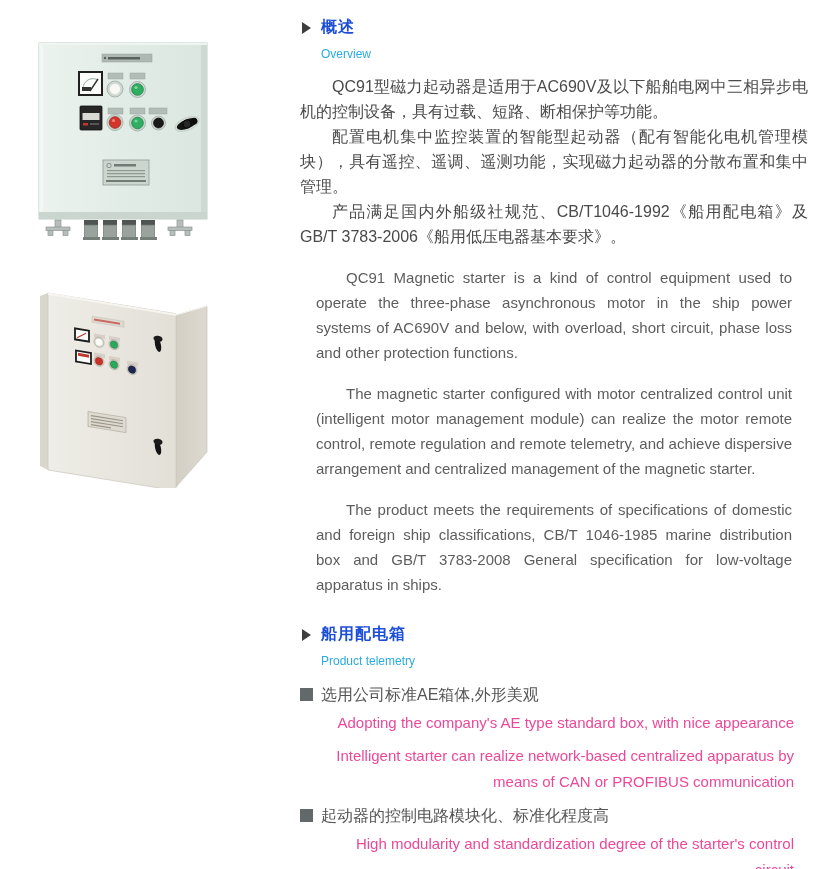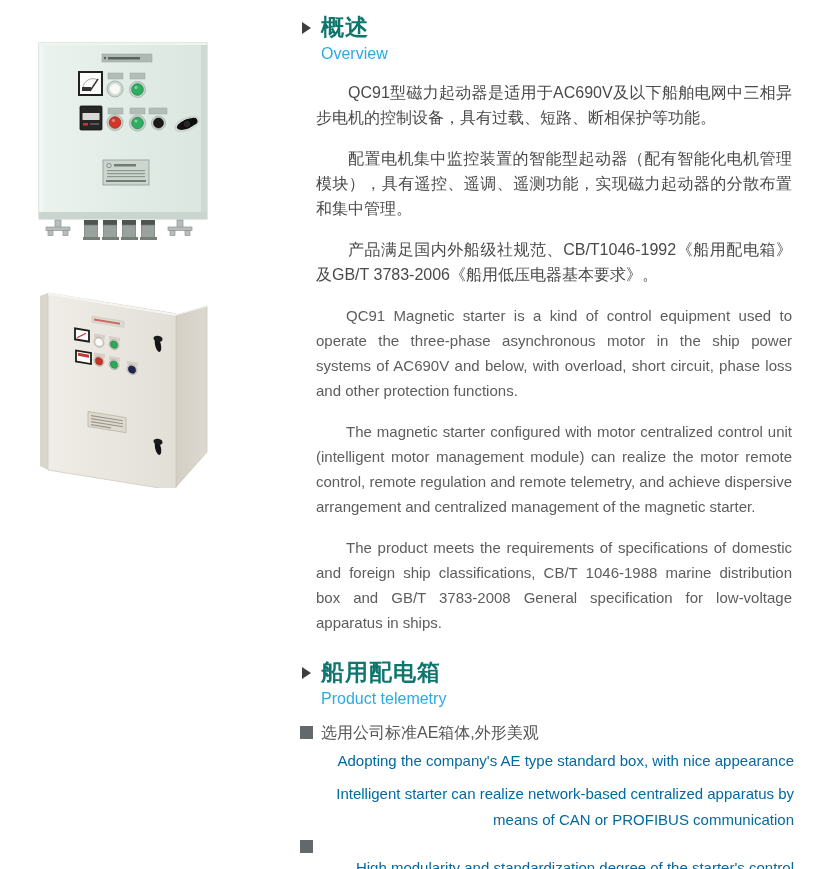--- a/index.html
+++ b/index.html
@@ -10,28 +10,28 @@
   
   .photo{position:absolute;}
   #photo1{left:38px;top:42px;}
   #photo2{left:38px;top:288px;}
   
   .content{position:absolute;left:300px;top:12px;width:508px;}
   .sec-header{margin:0 0 10px 0;}
   .title-row{display:flex;align-items:center;}
   .tri{width:0;height:0;border-left:9px solid #3e3e3e;border-top:6px solid transparent;
        border-bottom:6px solid transparent;margin:2px 10px 0 2px;flex:none;}
-  .title-zh{font-size:23px;font-weight:bold;color:#0f766e;letter-spacing:1px;line-height:30px;}
-  .title-en{font-size:16px;color:#2aabe2;margin:2px 0 0 21px;line-height:20px;}
-  p.zh{font-size:16px;color:#4a4a4a;line-height:25px;text-align:justify;text-indent:2em;margin:16px;}
+  .title-zh{font-size:16px;font-weight:bold;color:#1d4ed8;letter-spacing:1px;line-height:30px;}
+  .title-en{font-size:12px;color:#2aabe2;margin:2px 0 0 21px;line-height:20px;}
+  p.zh{font-size:16px;color:#4a4a4a;line-height:25px;text-align:justify;text-indent:2em;margin:0;}
   p.en{font-size:15px;color:#5d5d5d;line-height:25px;text-align:justify;text-indent:2em;margin:16px;}
   .feat-list{margin-top:4px;text-align:right;}
   .feat-zh{display:flex;align-items:center;font-size:16px;color:#555;line-height:27px;margin-top:2px;}
   .sq{width:13px;height:13px;background:#63686b;margin-right:8px;flex:none;}
-  .feat-en{font-size:15px;color:#0369a1;line-height:26px;margin:2px 0 7px 22px;width:472px;}
+  .feat-en{font-size:15px;color:#ec4899;line-height:26px;margin:2px 0 7px 22px;width:472px;}
   .sec2{margin-top:22px;}
 </style>
 </head>
 <body>
 
 <svg id="photo1" class="photo" width="176" height="202" viewBox="0 0 176 202">
   <defs>
     <linearGradient id="g1" x1="0" y1="0" x2="1" y2="0">
       <stop offset="0" stop-color="#ecf3ee"></stop>
         <stop offset="0.5" stop-color="#e2ece6"></stop>
@@ -243,38 +243,39 @@
       <span class="title-zh">概述</span>
     </div>
     <div class="title-en">Overview</div>
   </div>
 
   <p class="zh">QC91型磁力起动器是适用于AC690V及以下船舶电网中三相异步电机的控制设备，具有过载、短路、断相保护等功能。</p>
   <p class="zh">配置电机集中监控装置的智能型起动器（配有智能化电机管理模块），具有遥控、遥调、遥测功能，实现磁力起动器的分散布置和集中管理。</p>
   <p class="zh">产品满足国内外船级社规范、CB/T1046-1992《船用配电箱》及GB/T 3783-2006《船用低压电器基本要求》。</p>
   <p class="en">QC91 Magnetic starter is a kind of control equipment used to operate the three-phase asynchronous motor in the ship power systems of AC690V and below, with overload, short circuit, phase loss and other protection functions.</p>
   <p class="en">The magnetic starter configured with motor centralized control unit (intelligent motor management module) can realize the motor remote control, remote regulation and remote telemetry, and achieve dispersive arrangement and centralized management of the magnetic starter.</p>
-  <p class="en">The product meets the requirements of specifications of domestic and foreign ship classifications, CB/T 1046-1988 marine distribution box and GB/T 3783-2008 General specification for low-voltage apparatus in ships.</p>
+  <p class="en">The product meets the requirements of specifications of domestic and foreign ship classifications, CB/T 1046-1985 marine distribution box and GB/T 3783-2008 General specification for low-voltage apparatus in ships.</p>
 
   <div class="sec-header sec2">
     <div class="title-row">
       <span class="tri"></span>
       <span class="title-zh">船用配电箱</span>
     </div>
     <div class="title-en">Product telemetry</div>
   </div>
 
   <div class="feat-list">
     <div class="feat-zh">
       <span class="sq"></span>
       <span>选用公司标准AE箱体,外形美观</span>
     </div>
     <div class="feat-en">Adopting the company's AE type standard box, with nice appearance</div>
 
     <div class="feat-en">Intelligent starter can realize network-based centralized apparatus by means of CAN or PROFIBUS communication</div>
 
     <div class="feat-zh">
       <span class="sq"></span>
+      <span>起动器的控制电路模块化、标准化程度高</span>
     </div>
     <div class="feat-en">High modularity and standardization degree of the starter's control circuit</div>
   </div>
 
 </div>
 
 </body></html>

